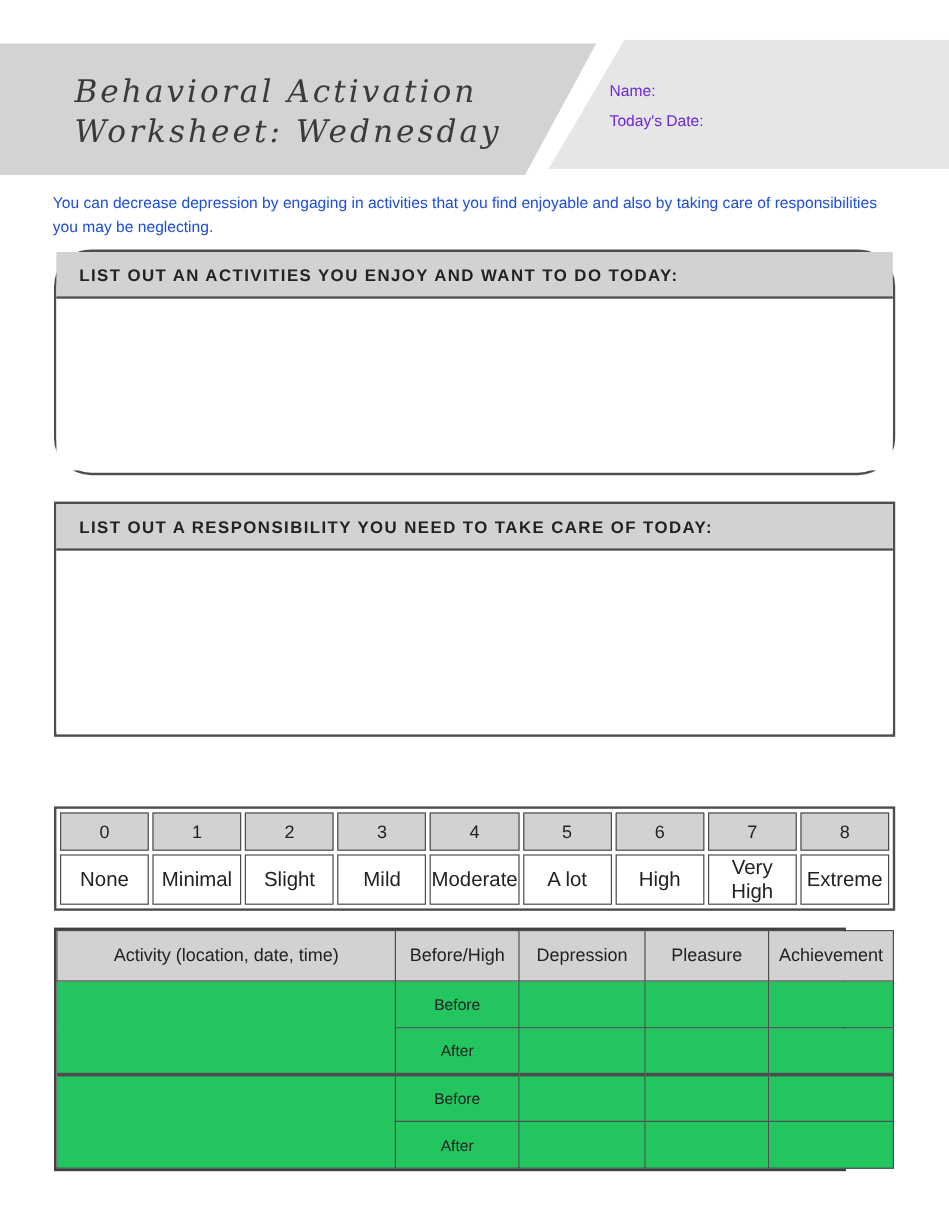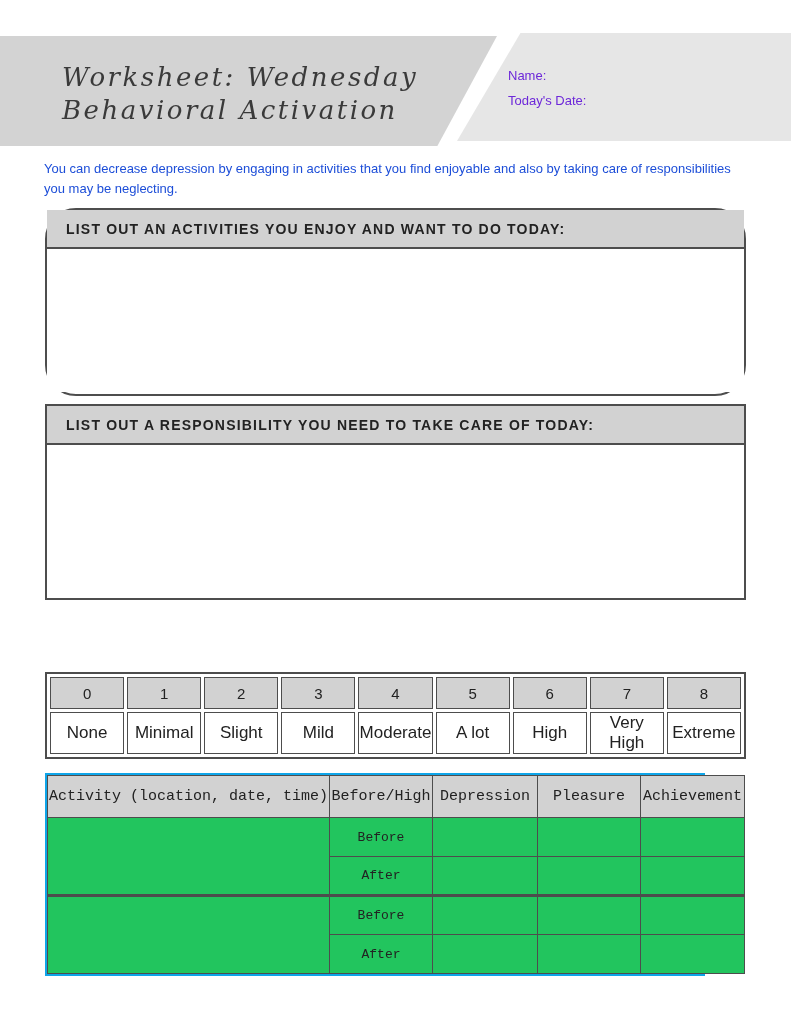--- a/index.html
+++ b/index.html
@@ -44,21 +44,21 @@
   }
   .para-intro { top: 159px; }
   .para-scale { top: 626px; }
 
   
   .titled-box {
     position: absolute; left: 45px; width: 701px;
     border: 2px solid #4d4d4d; background: #ffffff;
   }
   .box-activities { top: 208px; height: 188px; border-radius: 31px; }
-  .box-responsibility { top: 404px; height: 196px; }
+  .box-responsibility { top: 418px; height: 196px; }
   .titled-box .box-header {
     height: 39px;
     background: #d2d2d2;
     border-bottom: 2px solid #4d4d4d;
     display: flex; align-items: center;
     padding-left: 19px;
     font-size: 14px; font-weight: bold; letter-spacing: 1.2px; color: #222;
   }
   .titled-box .box-body { width: 100%; height: calc(100% - 41px); background: #fff; }
 
@@ -74,21 +74,21 @@
   table.scale td {
     border: 1.5px solid #4d4d4d;
     text-align: center; vertical-align: middle;
   }
   table.scale .num-row td { background: #d2d2d2; height: 32px; font-size: 15px; color: #222; }
   table.scale .label-row td { background: #ffffff; height: 28px; font-size: 17px; color: #222; }
 
   
   .activity-wrap {
     position: absolute; left: 45px; top: 773px; width: 660px;
-    border: 2px solid #0ea5e9; background: #ffffff; font-family: Liberation Mono, monospace;
+    border: 2px solid #404040; background: #ffffff;
   }
   table.activity {
     width: 100%; table-layout: fixed; border-collapse: collapse;
   }
   table.activity th, table.activity td {
     border: 1.5px solid #4d4d4d;
     text-align: center; vertical-align: middle;
     font-weight: normal;
   }
   table.activity thead th {
@@ -99,22 +99,22 @@
 </style>
 </head>
 <body>
 
 <div class="page">
 
   <div class="banner">
     <div class="banner-left"></div>
     <div class="banner-right"></div>
     <div class="doc-title">
+      <div>Behavioral Activation</div>
       <div>Worksheet:  Wednesday</div>
-      <div>Behavioral Activation</div>
     </div>
     <div class="name-block">
       <div class="name-line">Name:</div>
       <div class="name-line">Today's Date:</div>
     </div>
   </div>
 
   <div class="para para-intro">You can decrease depression by engaging in activities that you find enjoyable and also by taking care of responsibilities you may be neglecting.</div>
 
   <div class="titled-box box-activities">

